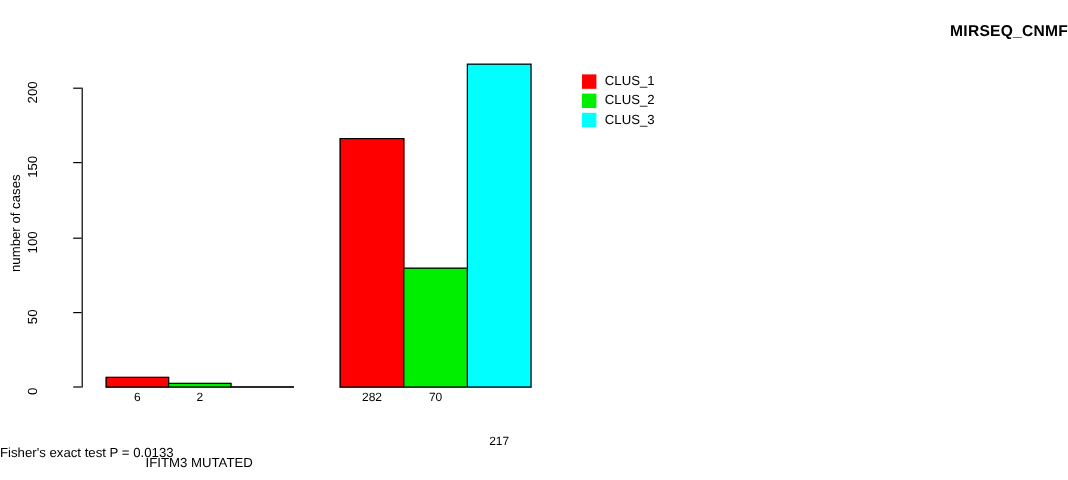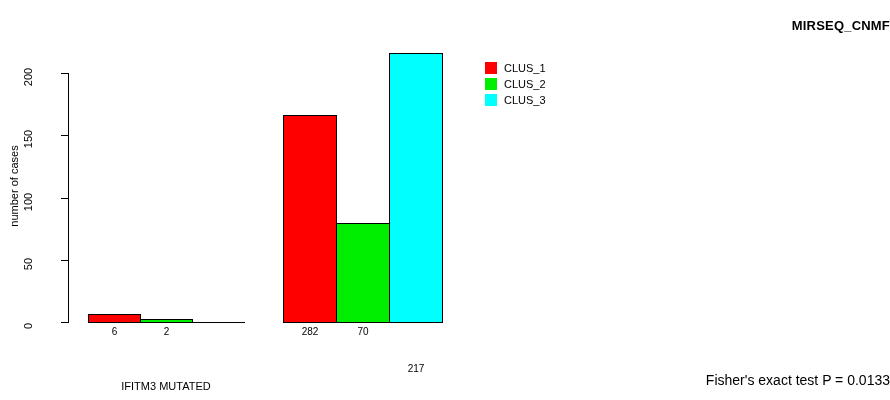--- a/index.html
+++ b/index.html
@@ -136,22 +136,22 @@
     font-size: 11px;
     white-space: nowrap;
   }
 
   
   .footer-note {
     position: absolute;
     left: 0;
     top: 372px;
     width: 890px;
-    text-align: right;
-    font-size: 14px;
+    text-align: left;
+    font-size: 11px;
   }
 </style>
 </head>
 <body>
 
 <div id="chart-root">
 
   <div class="chart-title">MIRSEQ_CNMF</div>
 
   <div class="y-axis-line"></div>

